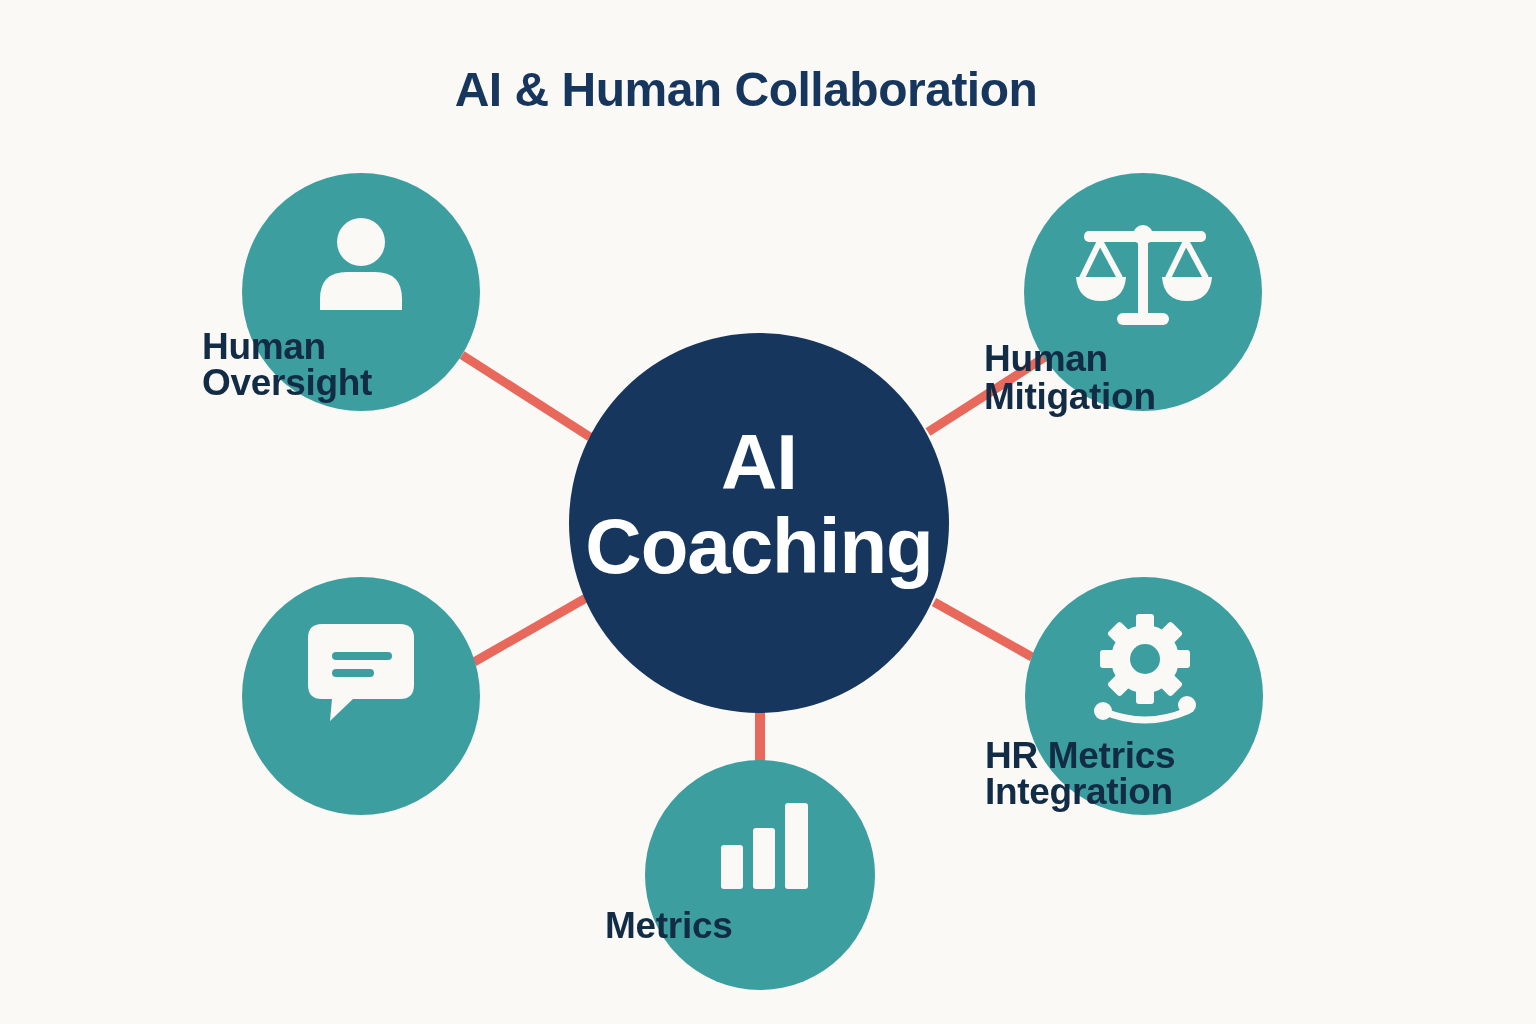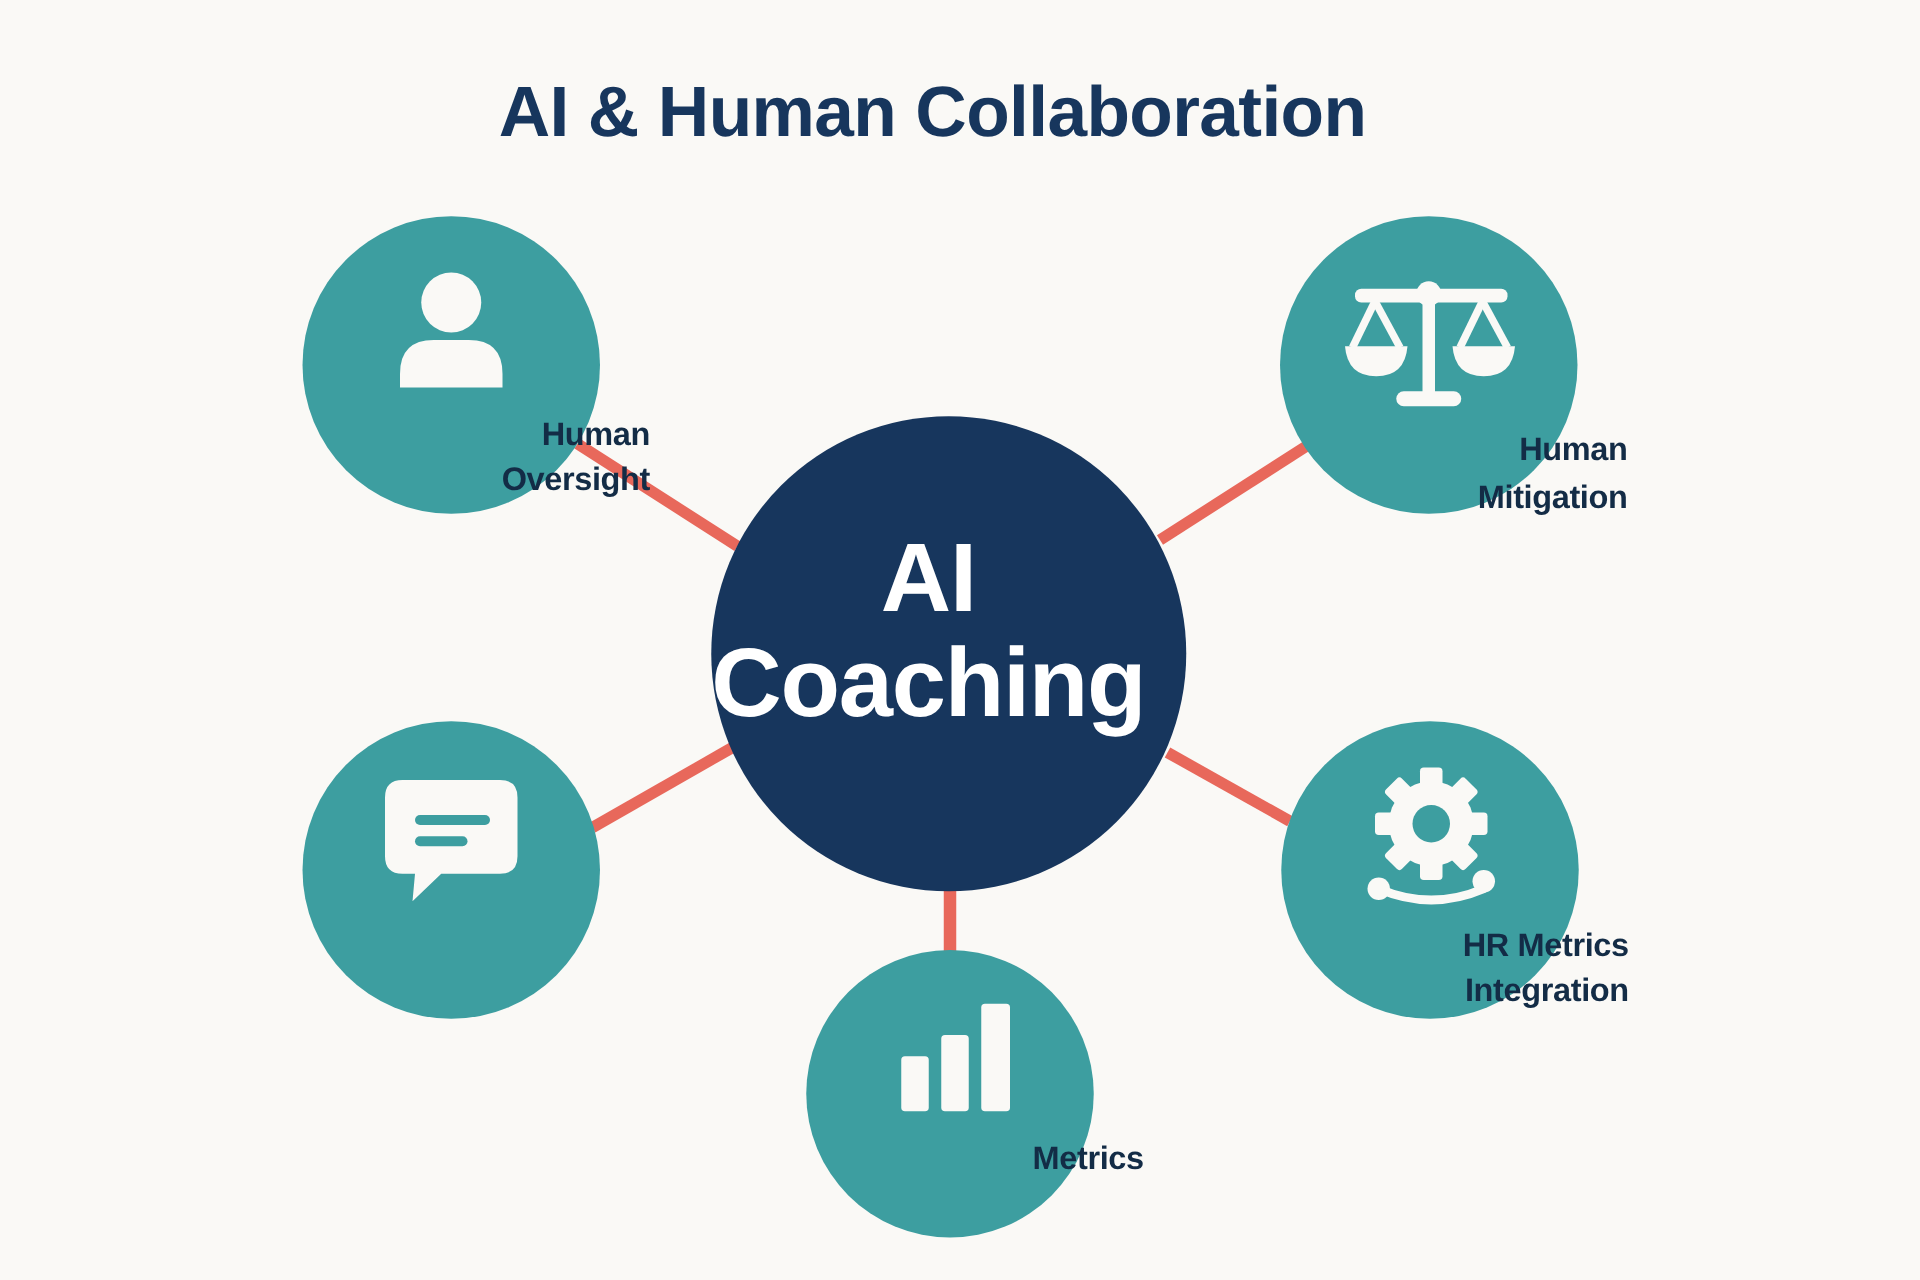--- a/index.html
+++ b/index.html
@@ -3,36 +3,36 @@
 <meta charset="utf-8">
 <style>
   html, body { margin: 0; padding: 0; }
   body {
     width: 1536px; height: 1024px; position: relative; overflow: hidden;
     background: #faf9f6;
     font-family: "Liberation Sans", "DejaVu Sans", sans-serif;
   }
   .title {
     position: absolute; left: 0; width: 1492px; top: 48px; text-align: center;
-    font-size: 57px; font-weight: 700; color: #17365d; letter-spacing: -0.5px;
+    font-size: 48px; font-weight: 700; color: #17365d; letter-spacing: -0.5px;
     line-height: 84px;
   }
   svg.connectors { position: absolute; left: 0; top: 0; }
   .node {
     position: absolute; border-radius: 50%; background: #3d9ea0;
   }
   .node .label {
-    position: absolute; left: -40px; right: -40px; text-align: right;
-    font-weight: 700; color: #132c46; font-size: 26px; line-height: 36px;
+    position: absolute; left: -40px; right: -40px; text-align: left;
+    font-weight: 700; color: #132c46; font-size: 37px; line-height: 36px;
     letter-spacing: -0.3px;
   }
   .node .icon { position: absolute; left: 0; top: 0; }
   .hub {
     position: absolute; border-radius: 50%; background: #17365d;
-    display: flex; flex-direction: column; align-items: flex-start; justify-content: center;
+    display: flex; flex-direction: column; align-items: center; justify-content: center;
   }
   .hub .hub-label {
     color: #ffffff; font-weight: 700; font-size: 78px; line-height: 84px;
     text-align: center; letter-spacing: -1px;
   }
 </style>
 </head>
 <body>
 
 <div class="title">AI &amp; Human Collaboration</div>

